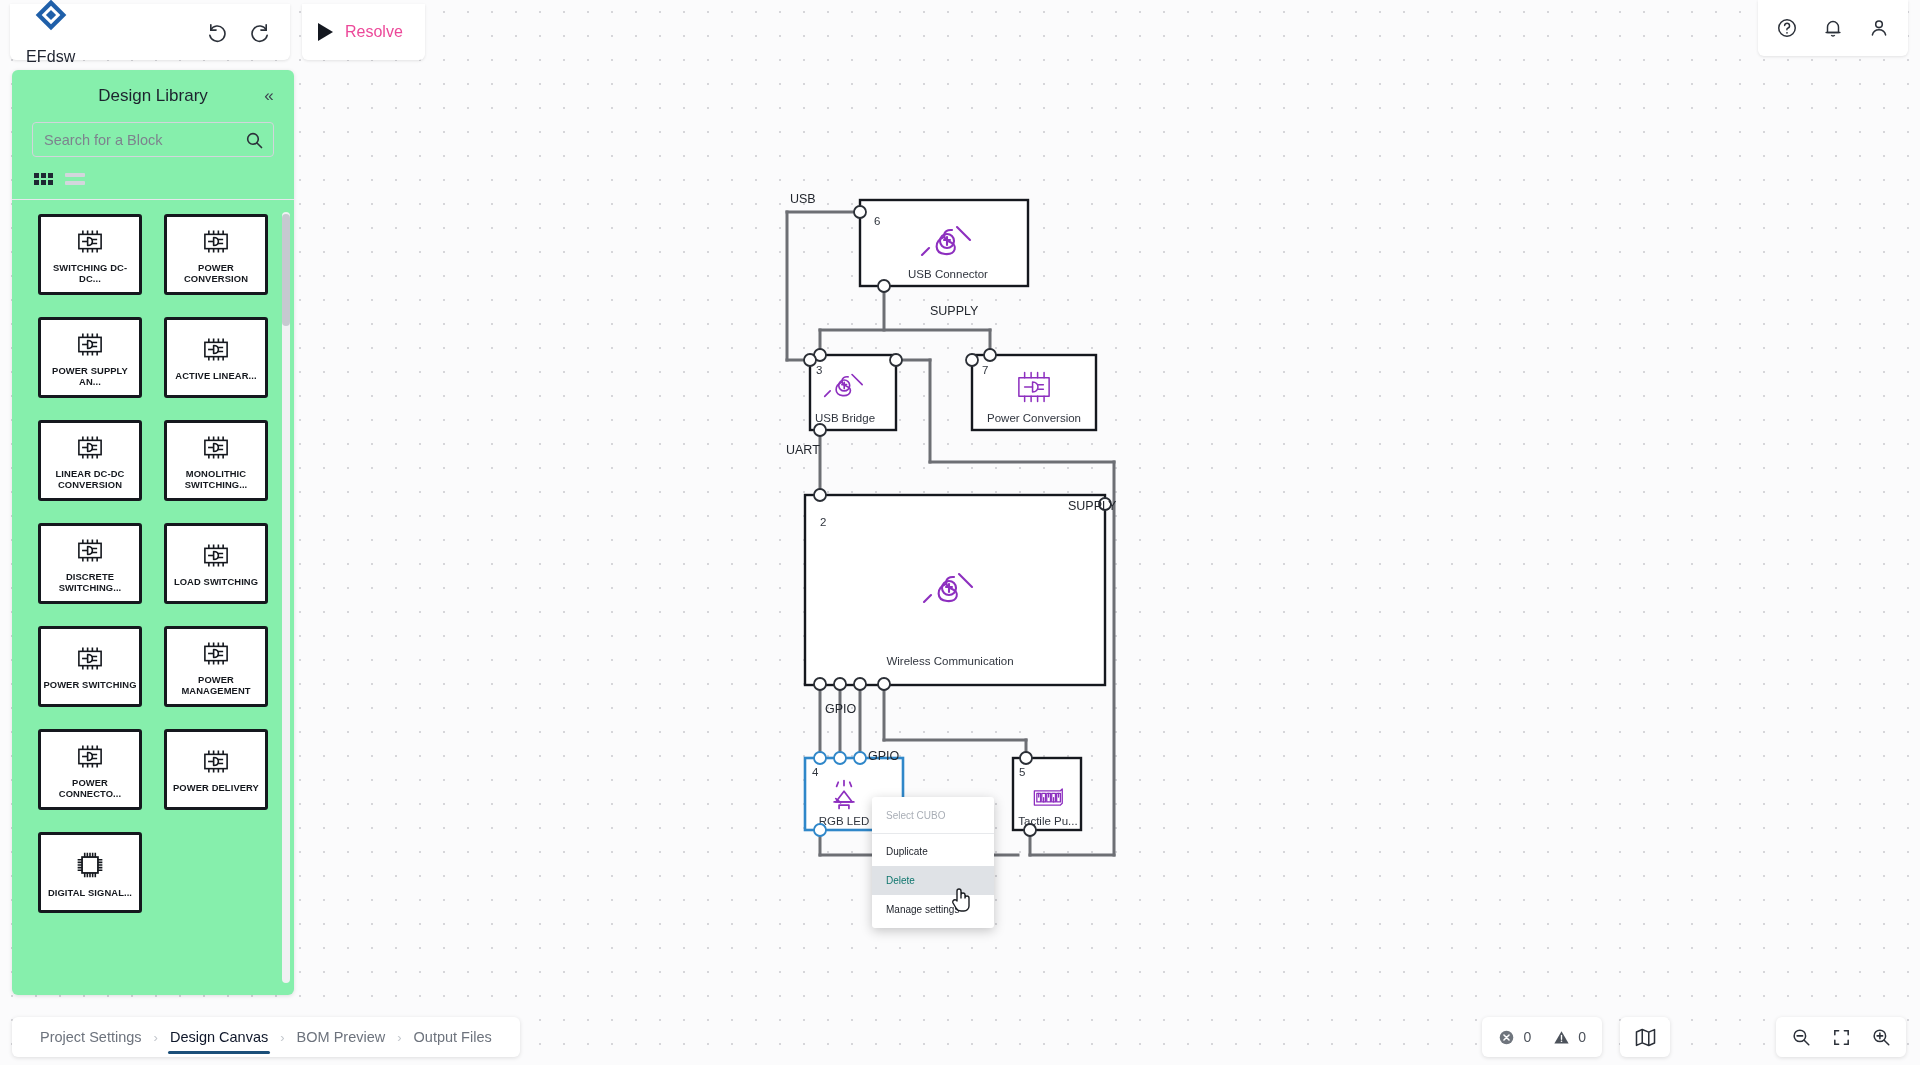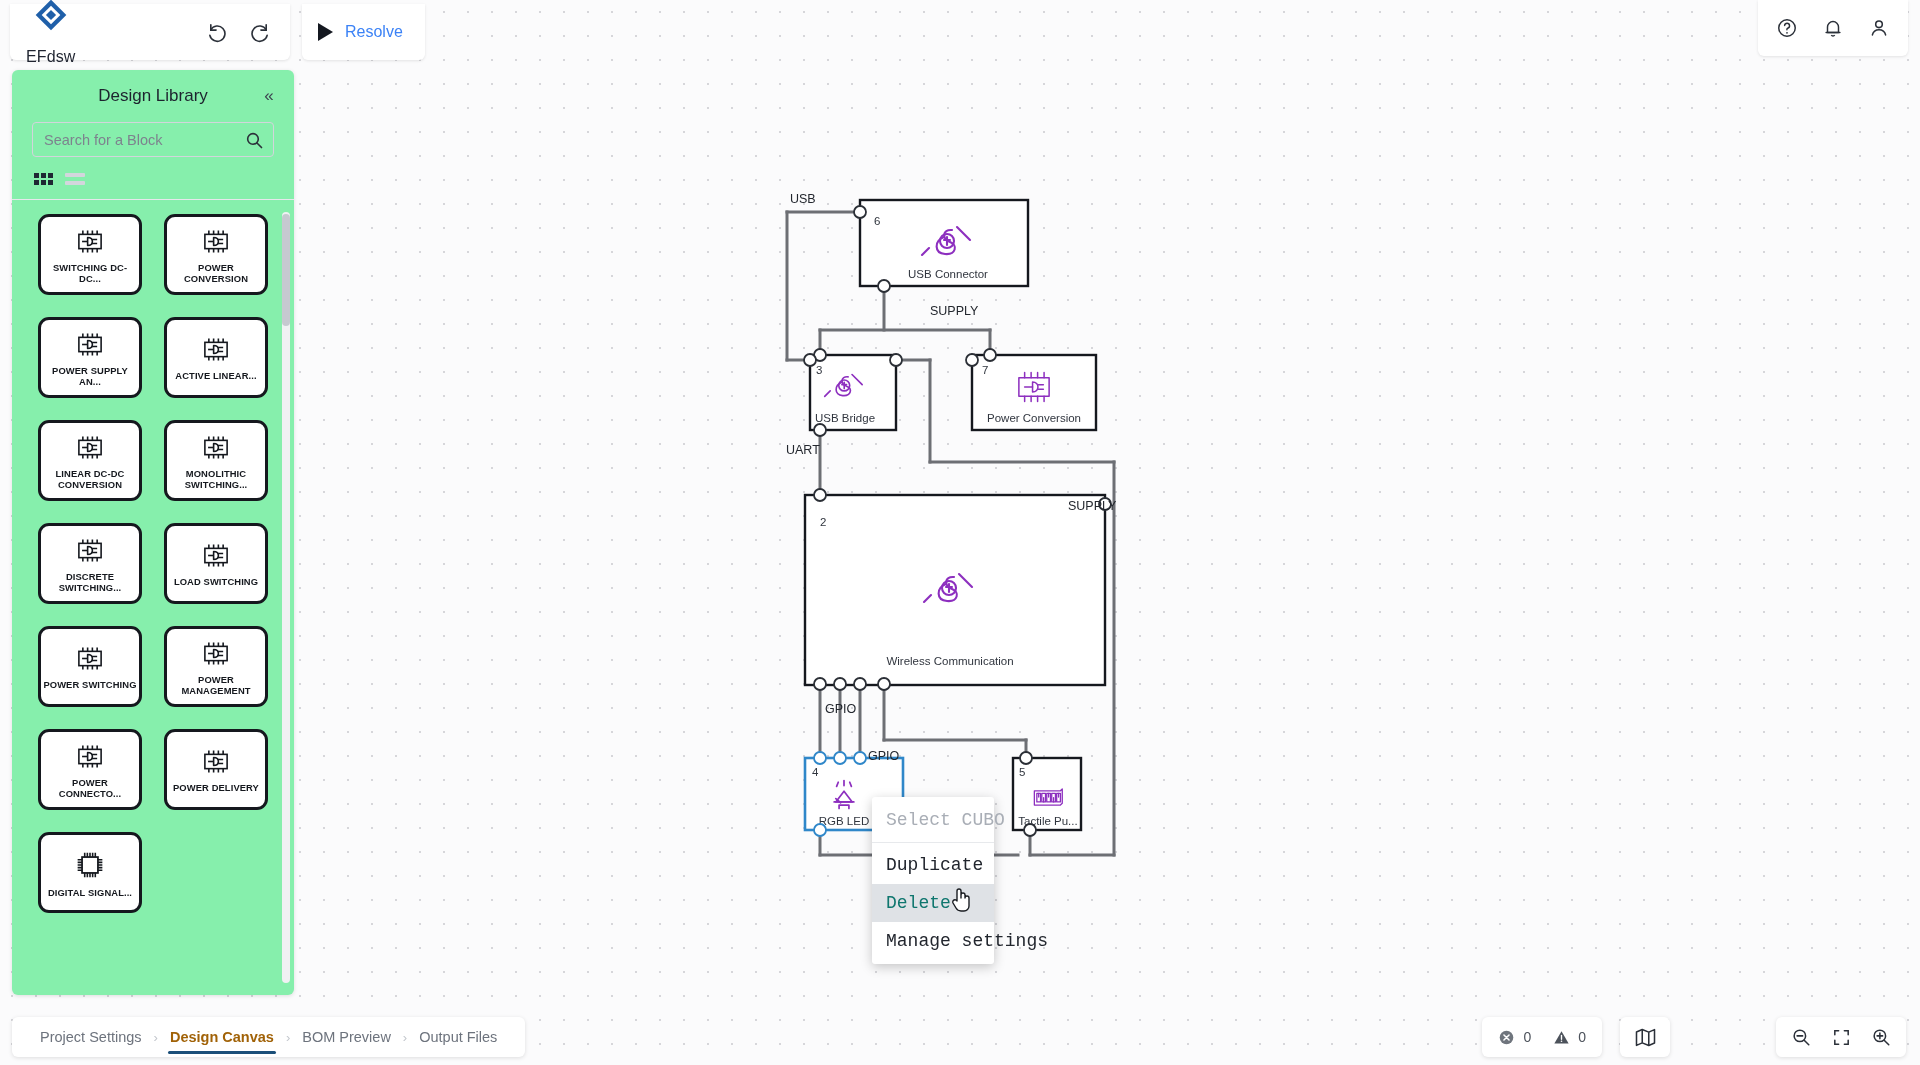--- a/index.html
+++ b/index.html
@@ -39,21 +39,21 @@
   .brand-left { display: flex; align-items: center; gap: 16px; flex-direction: column; }
   .logo { width: 34px; height: 34px; flex: 0 0 34px; }
   .proj-title { font-size: 16px; color: #1f2430; letter-spacing: .1px; }
   .icon-btn {
     width: 34px; height: 34px; display: flex; align-items: center; justify-content: center;
     border-radius: 4px; cursor: pointer; color: #32373f;
   }
   .undo-redo { display: flex; align-items: center; gap: 8px; }
 
   .resolve-card { margin-left: 12px; padding: 0 22px 0 16px; gap: 12px; cursor: pointer; }
-  .resolve-label { font-size: 16px; color: #3b82f6; }
+  .resolve-label { font-size: 16px; color: #ec4899; }
   .play-tri {
     width: 0; height: 0;
     border-left: 15px solid #141820;
     border-top: 9px solid transparent;
     border-bottom: 9px solid transparent;
   }
 
   .topright-card { position: absolute; right: 12px; top: 0; padding: 0 12px; gap: 12px; }
 
   
@@ -99,21 +99,21 @@
   .blocks-scroll {
     position: relative; flex: 1; overflow: hidden; padding: 14px 0 0 0;
   }
   .blocks-grid {
     display: grid; grid-template-columns: repeat(2, 104px);
     justify-content: center; column-gap: 22px; row-gap: 22px;
     padding: 0 20px 20px;
   }
   .block-card {
     width: 104px; height: 81px;
-    border: 3px solid #15181e; border-radius: 11px;
+    border: 3px solid #15181e; border-radius: 3px;
     background: #fff;
     display: flex; flex-direction: column; align-items: center; justify-content: center;
     cursor: grab; padding-top: 2px;
   }
   .block-ico { margin-bottom: 3px; }
   .block-label {
     font-size: 9.4px; font-weight: 700; color: #15181e;
     text-align: center; line-height: 11px; letter-spacing: .1px;
     max-width: 96px;
   }
@@ -140,43 +140,42 @@
   .port-sel { fill: #fff; stroke: #2f87c9; stroke-width: 1.8; }
   .net-label { font-family: "Liberation Sans", sans-serif; font-size: 12.5px; fill: #23272e; }
   .ic-purple { stroke: #8d2fbf; fill: none; stroke-width: 2.1; stroke-linecap: round; stroke-linejoin: round; }
 
   
   .ctx-menu {
     position: absolute; left: 872px; top: 797px; width: 122px;
     background: #fff; border-radius: 3px;
     box-shadow: 0 3px 12px rgba(0,0,0,.22);
     z-index: 60; padding: 4px 0;
-    font-size: 18px;
-    font-family: Liberation Mono, monospace;
+    font-size: 10px;
   }
   .ctx-item {
     padding: 9px 14px; color: #22262e; cursor: pointer; white-space: nowrap;
   }
   .ctx-item.disabled { color: #a9aeb6; cursor: default; }
   .ctx-item.active { background: #dfe2e6; color: #0f766e; }
   .ctx-sep { height: 1px; background: #e7e9ec; margin: 3px 0; }
   .cursor-hand { position: absolute; left: 950px; top: 887px; width: 22px; height: 26px; z-index: 70; }
 
   
   .bottombar { position: absolute; left: 0; right: 0; bottom: 0; height: 48px; z-index: 45; pointer-events: none; }
   .bot-card {
     position: absolute; bottom: 8px;
     background: #fff; border-radius: 6px;
     box-shadow: 0 1px 4px rgba(0,0,0,.12);
     height: 40px; display: flex; align-items: center;
     pointer-events: auto;
   }
   .breadcrumbs { left: 12px; padding: 0 18px; gap: 0; }
   .crumb { font-size: 14.5px; color: #6d737d; padding: 0 10px; cursor: pointer; position: relative; line-height: 40px; }
-  .crumb.active { color: #a16207; font-weight: 700; }
+  .crumb.active { color: #0f172a; font-weight: 400; }
   .crumb.active:after {
     content: ""; position: absolute; left: 8px; right: 8px; bottom: 3px; height: 3px; background: #1b4f79; border-radius: 2px;
   }
   .crumb-sep { color: #c3c7cd; font-size: 13px; padding: 0 2px; }
   .status-card { right: 318px; padding: 0 16px; gap: 22px; }
   .stat { display: flex; align-items: center; gap: 8px; font-size: 14px; color: #4c525b; }
   .map-card { right: 250px; width: 50px; justify-content: center; cursor: pointer; }
   .zoom-card { right: 14px; padding: 0 8px; gap: 6px; }
 </style>
 </head>

